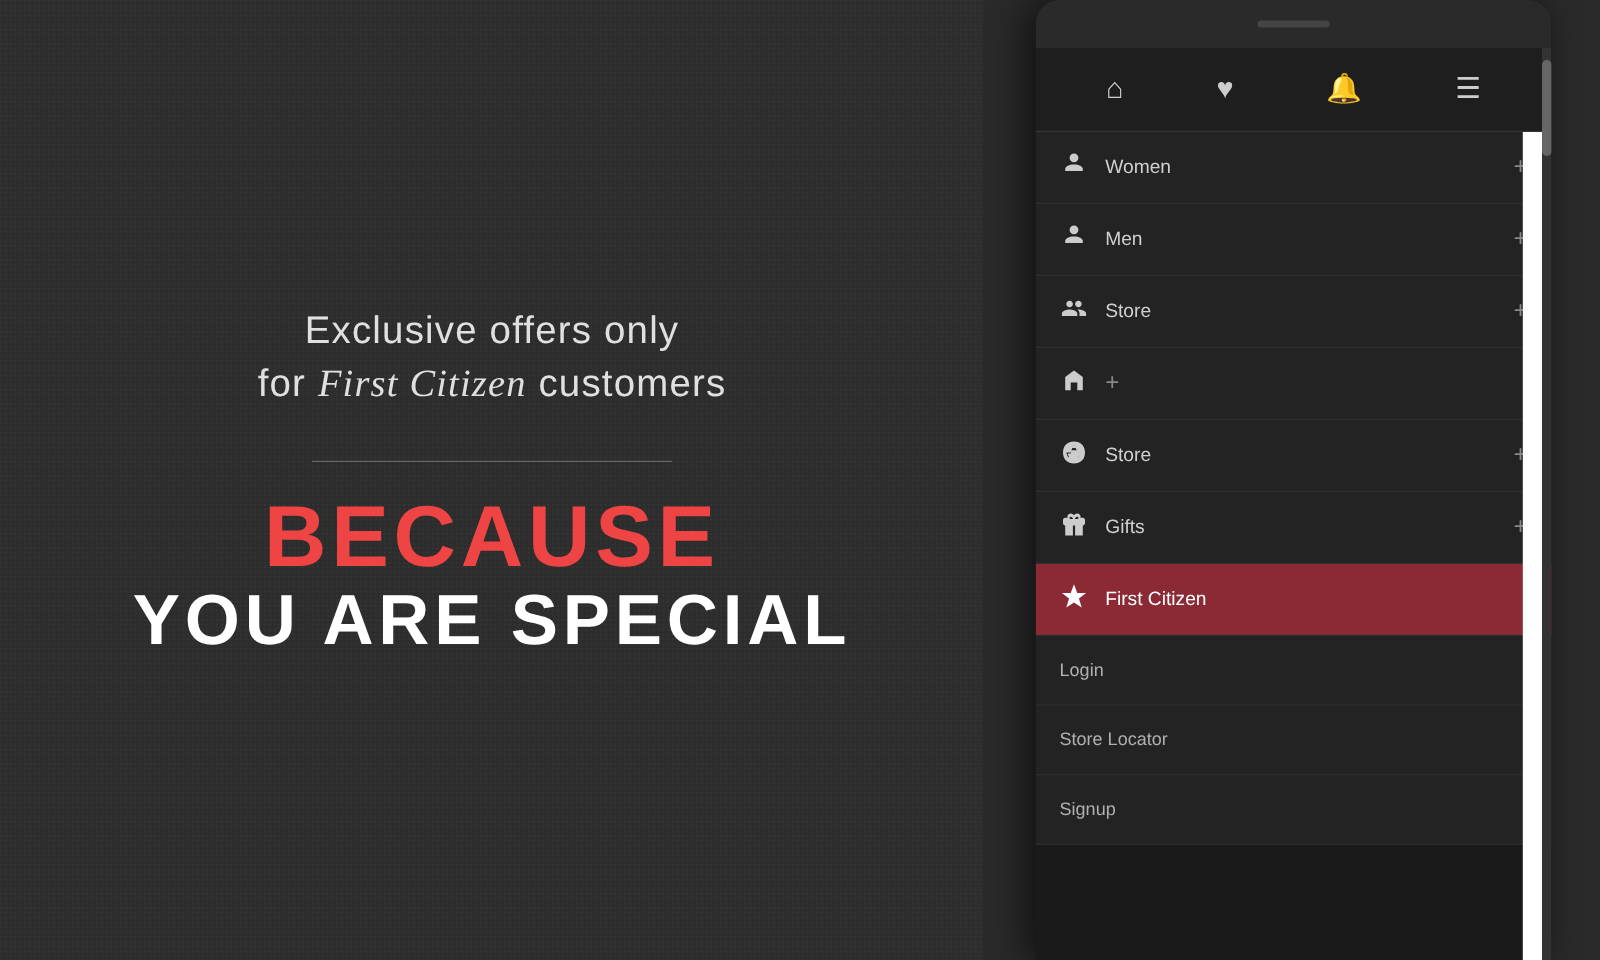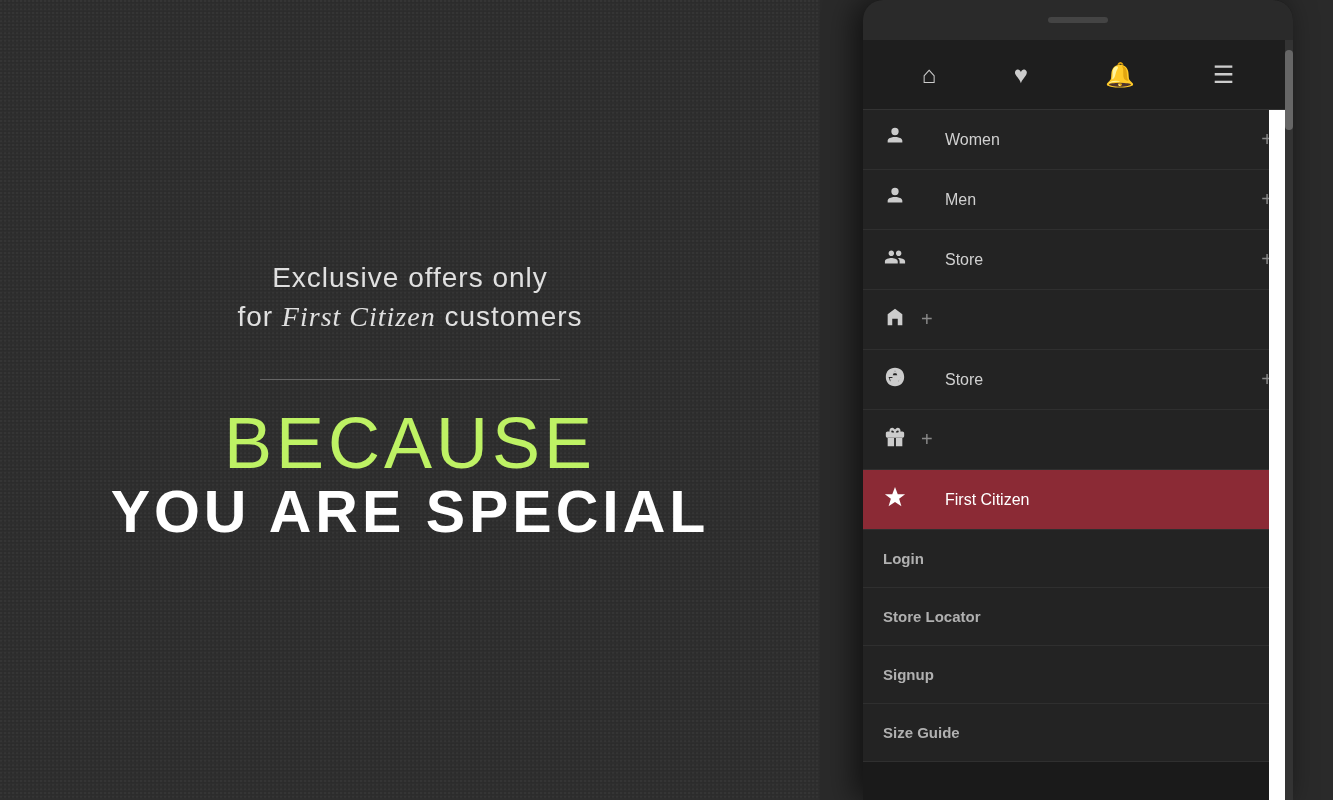--- a/index.html
+++ b/index.html
@@ -59,21 +59,21 @@
       height: 800px;
       display: flex;
       flex-direction: column;
       align-items: center;
       justify-content: center;
       padding: 40px;
     }
 
     .tagline-top {
       color: #e0e0e0;
-      font-size: 28px;
+      font-size: 32px;
       font-weight: 300;
       text-align: center;
       line-height: 1.4;
       letter-spacing: 1px;
       margin-bottom: 18px;
     }
 
     .tagline-top .first-citizen-script {
       font-family: 'Georgia', serif;
       font-style: italic;
@@ -82,23 +82,23 @@
     }
 
     .divider {
       width: 300px;
       height: 1px;
       background: #666;
       margin: 24px auto;
     }
 
     .tagline-bottom-because {
-      color: #bef264;
+      color: #ef4444;
       font-size: 72px;
-      font-weight: 400;
+      font-weight: 700;
       text-align: right;
       letter-spacing: 4px;
       line-height: 1.1;
     }
 
     .tagline-bottom-special {
       color: #ffffff;
       font-size: 59px;
       font-weight: 900;
       text-align: center;
@@ -205,21 +205,20 @@
       font-size: 20px;
       margin-right: 14px;
       min-width: 24px;
       text-align: center;
     }
 
     .menu-item-label {
       color: #d0d0d0;
       font-size: 16px;
       flex: 1;
-      margin-left: 24px;
     }
 
     .menu-item.active .menu-item-label {
       color: #ffffff;
     }
 
     .menu-item-plus {
       color: #888;
       font-size: 20px;
       font-weight: 300;
@@ -231,21 +230,20 @@
       align-items: center;
       padding: 0 20px;
       height: 58px;
       border-bottom: 1px solid #2f2f2f;
       cursor: pointer;
     }
 
     .menu-item-simple-label {
       color: #b0b0b0;
       font-size: 15px;
-      font-weight: bold;
     }
 
     
     .scrollbar-area {
       position: absolute;
       right: 8px;
       top: 110px;
       width: 16px;
       bottom: 0;
       background: #fff;
@@ -346,20 +344,21 @@
         <span class="menu-item-label">Store</span>
         <span class="menu-item-plus">+</span>
       </div>
 
       <div class="menu-item">
         <span class="menu-item-icon">
           <svg class="icon-svg" viewBox="0 0 24 24" xmlns="http://www.w3.org/2000/svg">
             <path d="M20 6h-2.18c.07-.31.18-.62.18-.96C18 3.36 16.64 2 15.04 2c-.82 0-1.58.35-2.13.88L12 3.77l-.91-.89A2.96 2.96 0 0 0 8.96 2C7.36 2 6 3.36 6 4.96c0 .34.11.65.18.96H4c-1.1 0-2 .9-2 2v3c0 1.1.9 2 2 2h16c1.1 0 2-.9 2-2V8c0-1.1-.9-2-2-2zm-5-.96c.55 0 1.04.49 1.04 1.04S15.55 7.12 15 7.12h-2.12C13.25 5.84 14.34 5.04 15 5.04zm-6 0c.66 0 1.75.8 2.12 2.08H9c-.55 0-1.04-.49-1.04-1.04S8.45 5.04 9 5.04zM4 13h7v9H4v-9zm9 9v-9h7v9h-7z"></path>
           </svg>
         </span>
+        <span class="menu-item-label">Gifts</span>
         <span class="menu-item-plus">+</span>
       </div>
 
       <div class="menu-item active">
         <span class="menu-item-icon">
           <svg class="icon-svg active-icon" viewBox="0 0 24 24" xmlns="http://www.w3.org/2000/svg">
             <path d="M12 1L9 9H1l6.5 5-2.5 8L12 17.5 19 22l-2.5-8L23 9h-8z"></path>
           </svg>
         </span>
         <span class="menu-item-label">First Citizen</span>
@@ -370,23 +369,20 @@
       </div>
 
       <div class="menu-item-simple">
         <span class="menu-item-simple-label">Store Locator</span>
       </div>
 
       <div class="menu-item-simple">
         <span class="menu-item-simple-label">Signup</span>
       </div>
 
-      <div class="menu-item-simple">
-        <span class="menu-item-simple-label">Size Guide</span>
-      </div>
     </div>
 
     <div class="device-scrollbar">
       <div class="device-scrollbar-thumb"></div>
     </div>
 
     <div class="scrollbar-area"></div>
   </div>
 </div>
 

